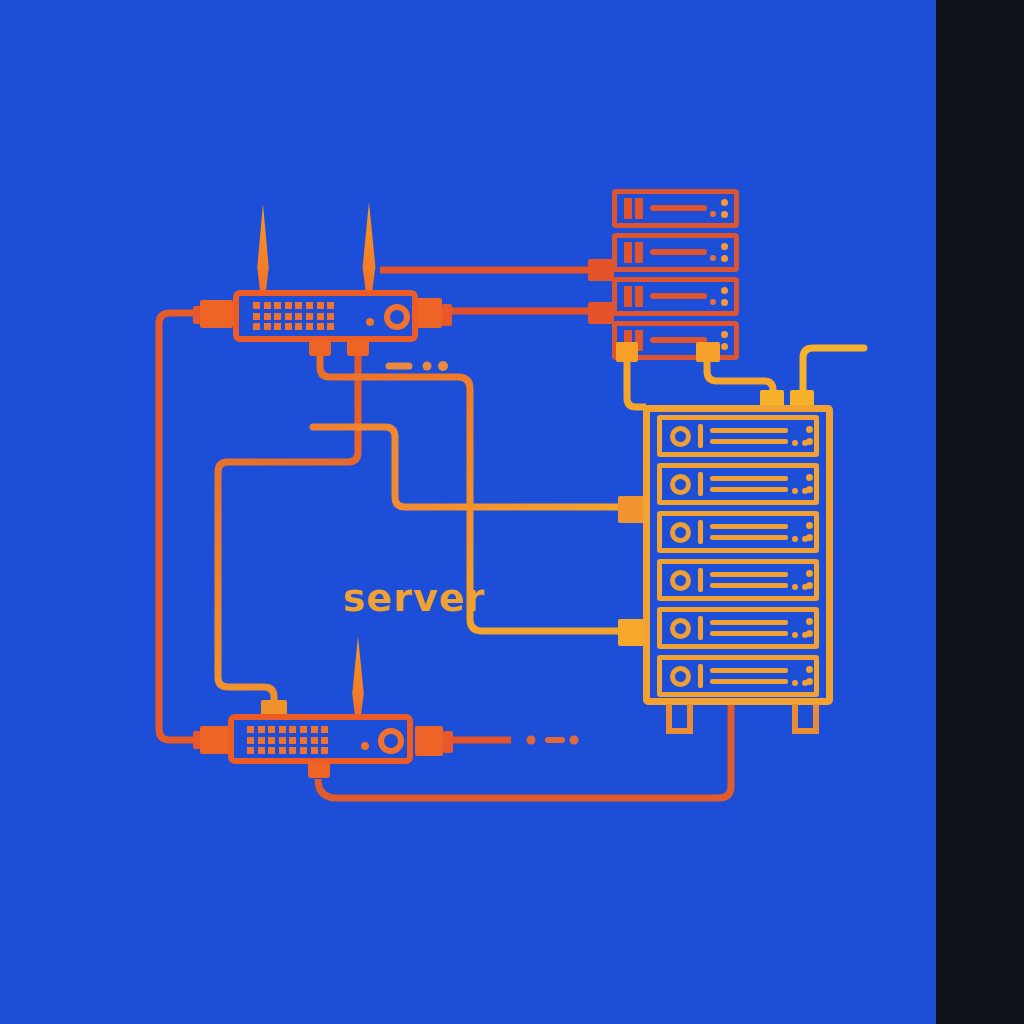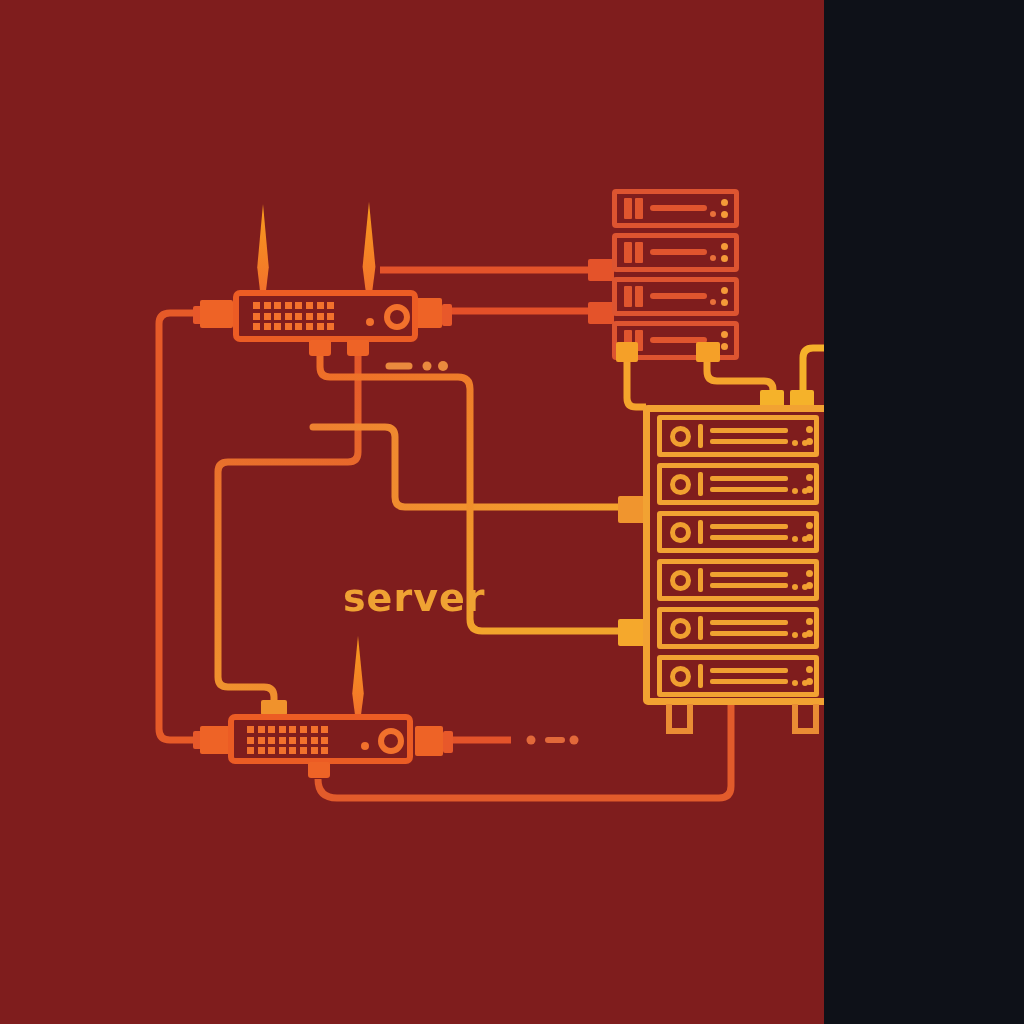--- a/index.html
+++ b/index.html
@@ -1,16 +1,16 @@
 <!DOCTYPE html>
 <html><head>
 <meta charset="utf-8">
 <style>
   html,body{margin:0;padding:0;background:#0e1118;}
-  .canvas{position:relative;width:824px;height:1024px;background:#7f1d1d;overflow:hidden;
+  .canvas{position:relative;width:936px;height:1024px;background:#1d4ed8;overflow:hidden;
           font-family:"DejaVu Sans","Liberation Sans",sans-serif;}
   .abs{position:absolute;}
   svg.wires{left:0;top:0;}
 
   
   .router-body{border:6px solid #EC5C24;border-radius:7px;background:transparent;}
   .keypad{display:flex;flex-direction:column;gap:3.5px;}
   .keypad-row{height:7px;width:81px;
     background:repeating-linear-gradient(90deg,#F2712C 0 7px,transparent 7px 10.6px);}
   .pwr-dot{width:8px;height:8px;border-radius:50%;background:#F2712C;}

